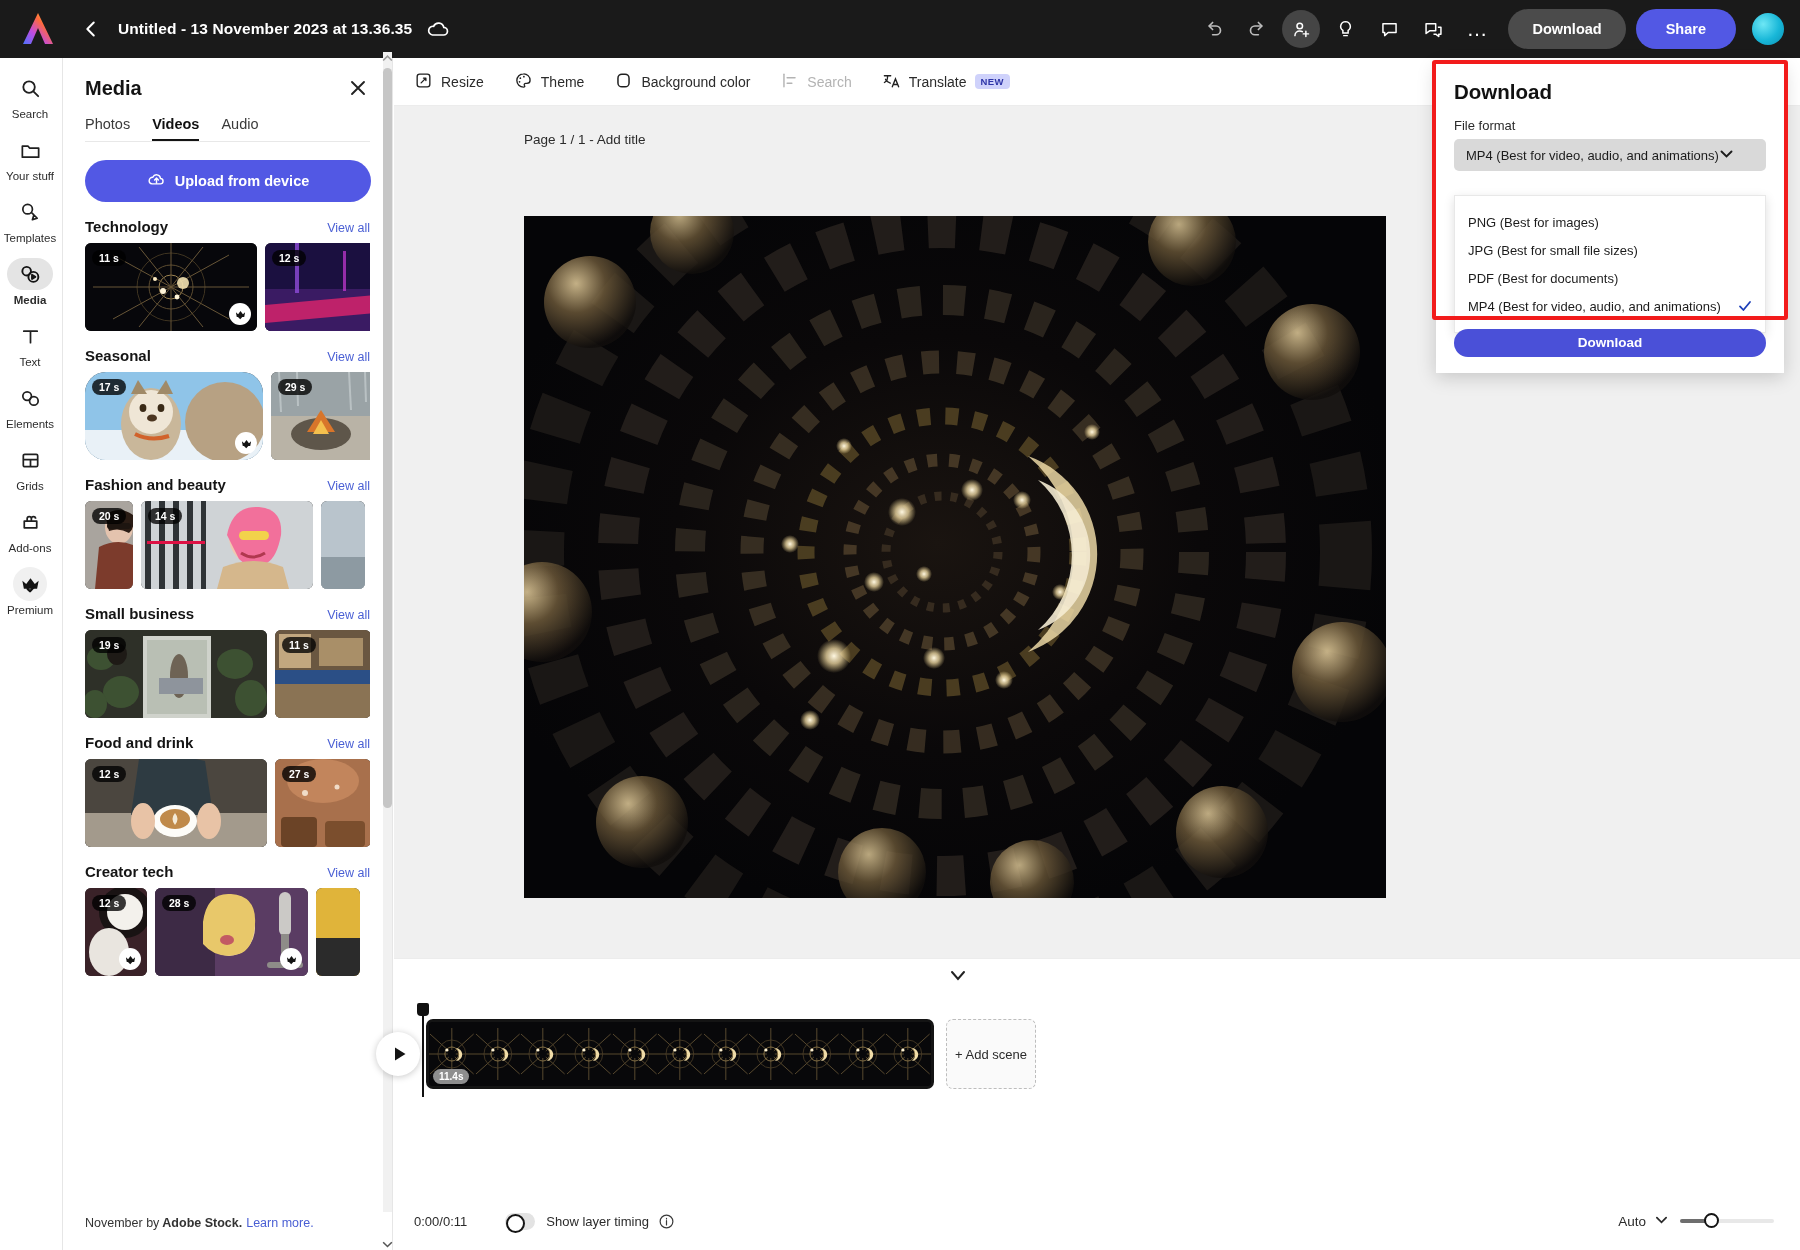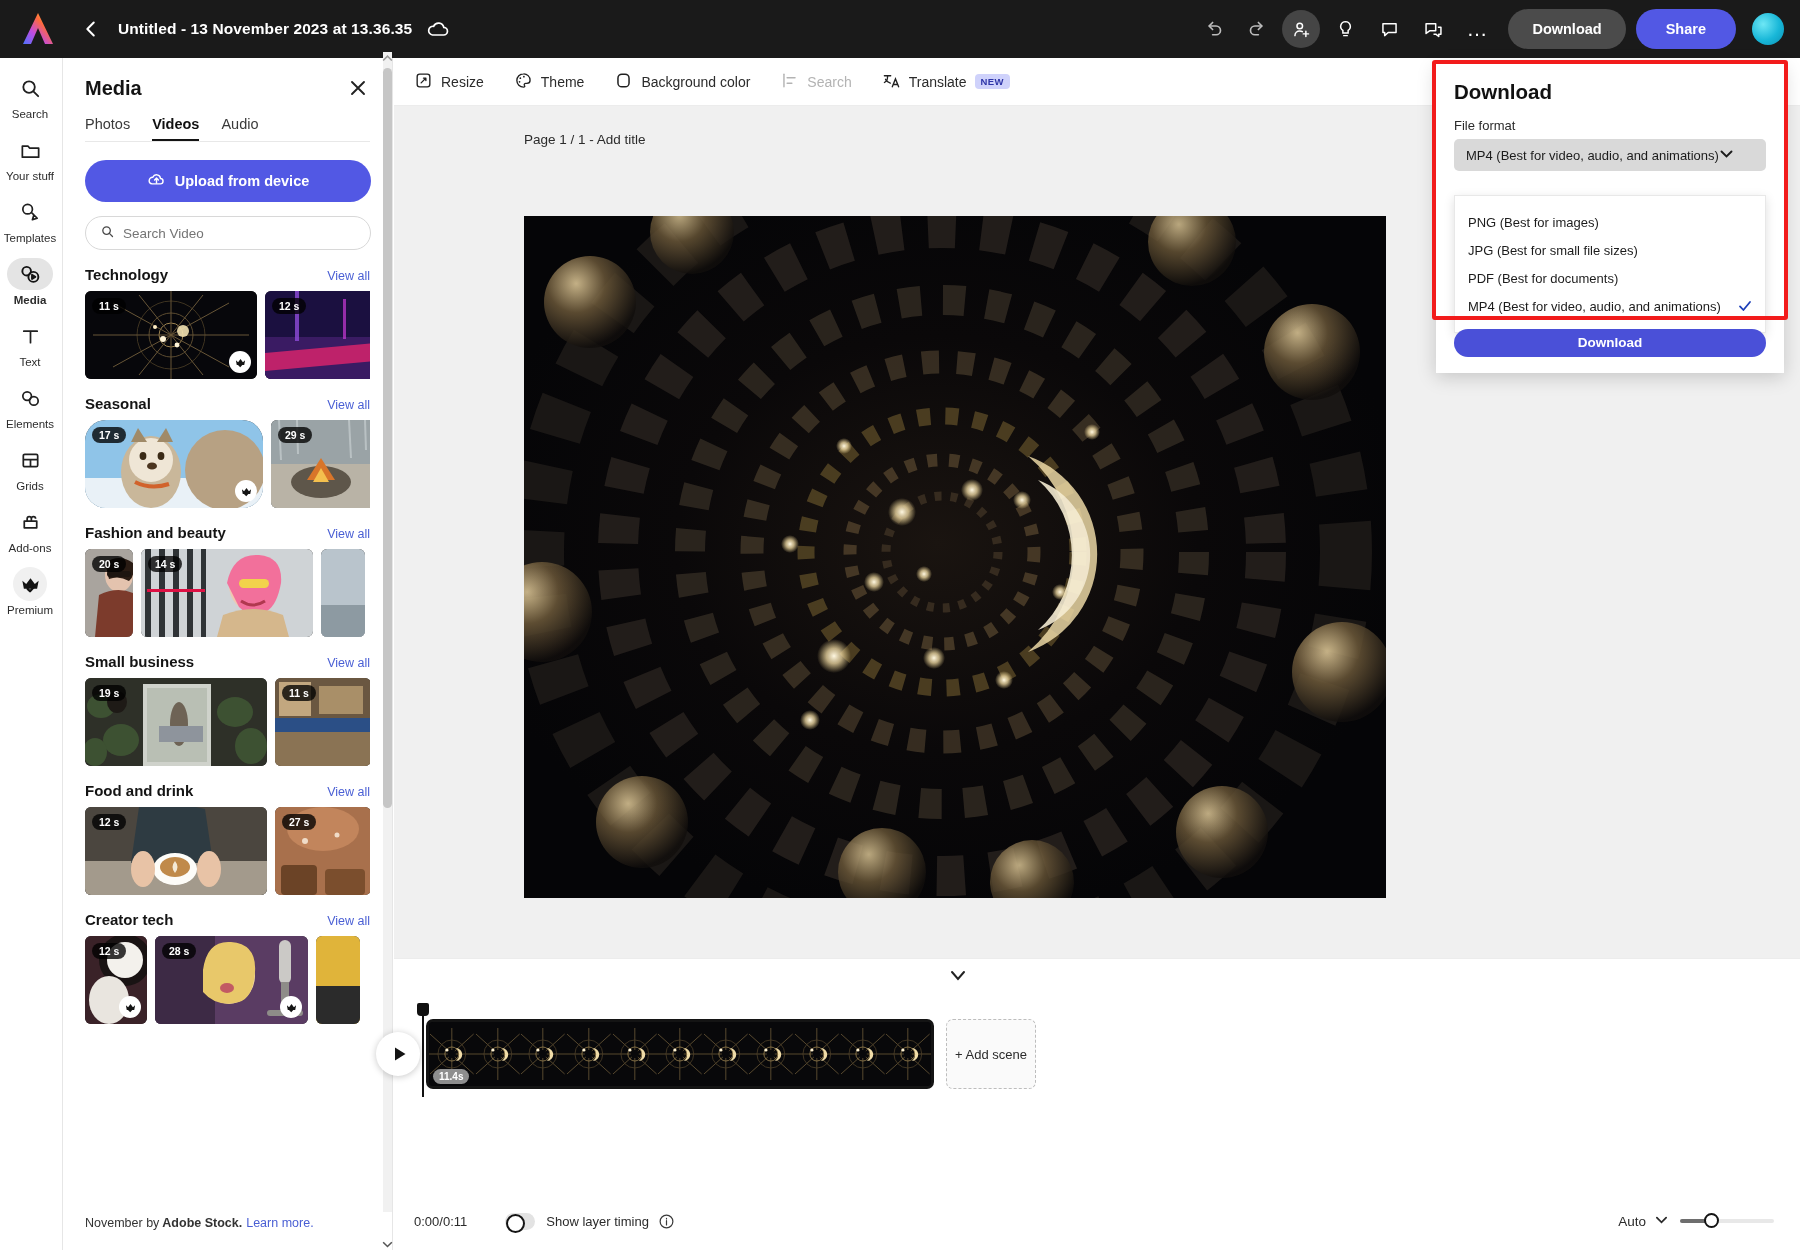--- a/index.html
+++ b/index.html
@@ -481,29 +481,20 @@
     <button class="mp-upload">
       <span>
         <svg viewBox="0 0 24 24" fill="none" stroke="#fff" stroke-width="1.8" stroke-linecap="round" stroke-linejoin="round">
           <path d="M6.5 17.5h10.2a3.4 3.4 0 0 0 .3-6.8A5 5 0 0 0 7.4 9.2 3.9 3.9 0 0 0 6.5 17.5z"></path>
           <path d="M12 16.5v-6M9.6 12.6L12 10.2l2.4 2.4"></path>
           </svg>
       </span>
       <span>Upload from device</span>
     </button>
 
-    <div class="mp-search">
-      <span>
-        <svg viewBox="0 0 24 24" fill="none" stroke="#4a4a4a" stroke-width="2.1" stroke-linecap="round">
-          <circle cx="10.5" cy="10.5" r="6"></circle>
-            <path d="M15 15l5 5"></path>
-          </svg>
-      </span>
-      <input type="text" placeholder="Search Video" style="">
-    </div>
 
     <div class="mp-scroll">
 
       <div class="cat">
         <div class="cat-head">
           <span class="cat-name">Technology</span>
           <span class="cat-viewall">View all</span>
         </div>
         <div class="cat-row">
           <div class="thumb" style="width:172px;height:88px;">

